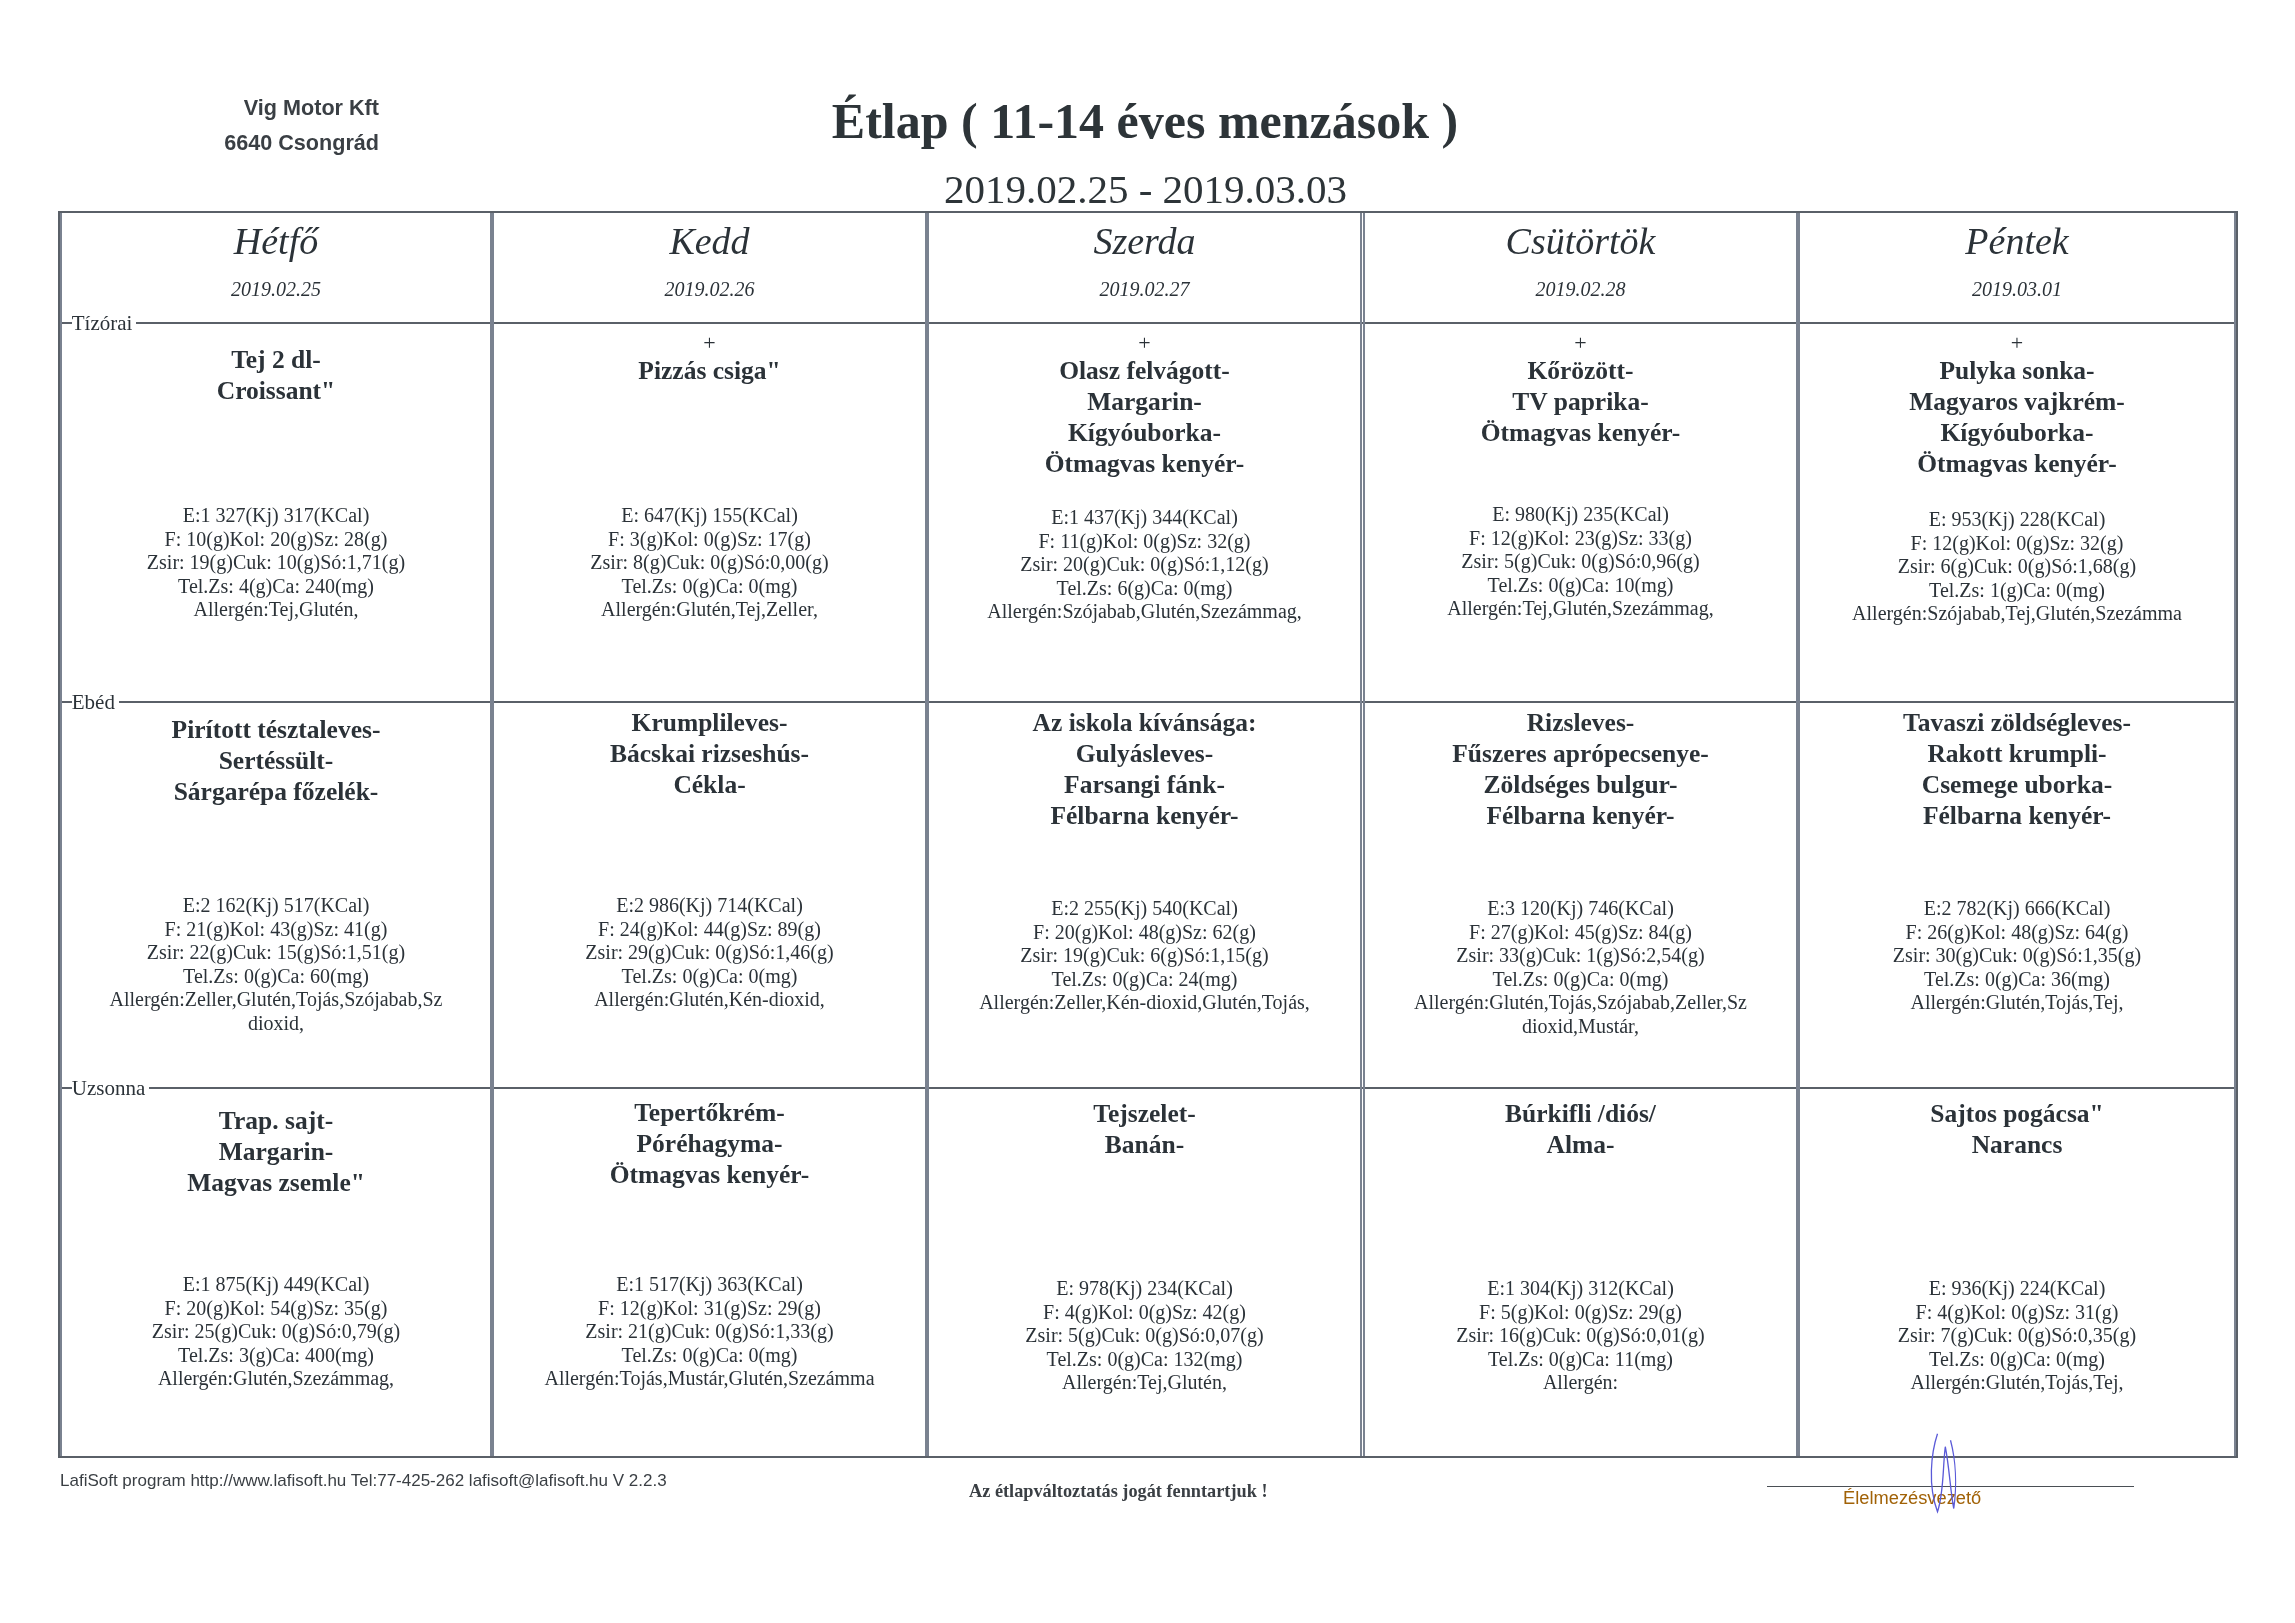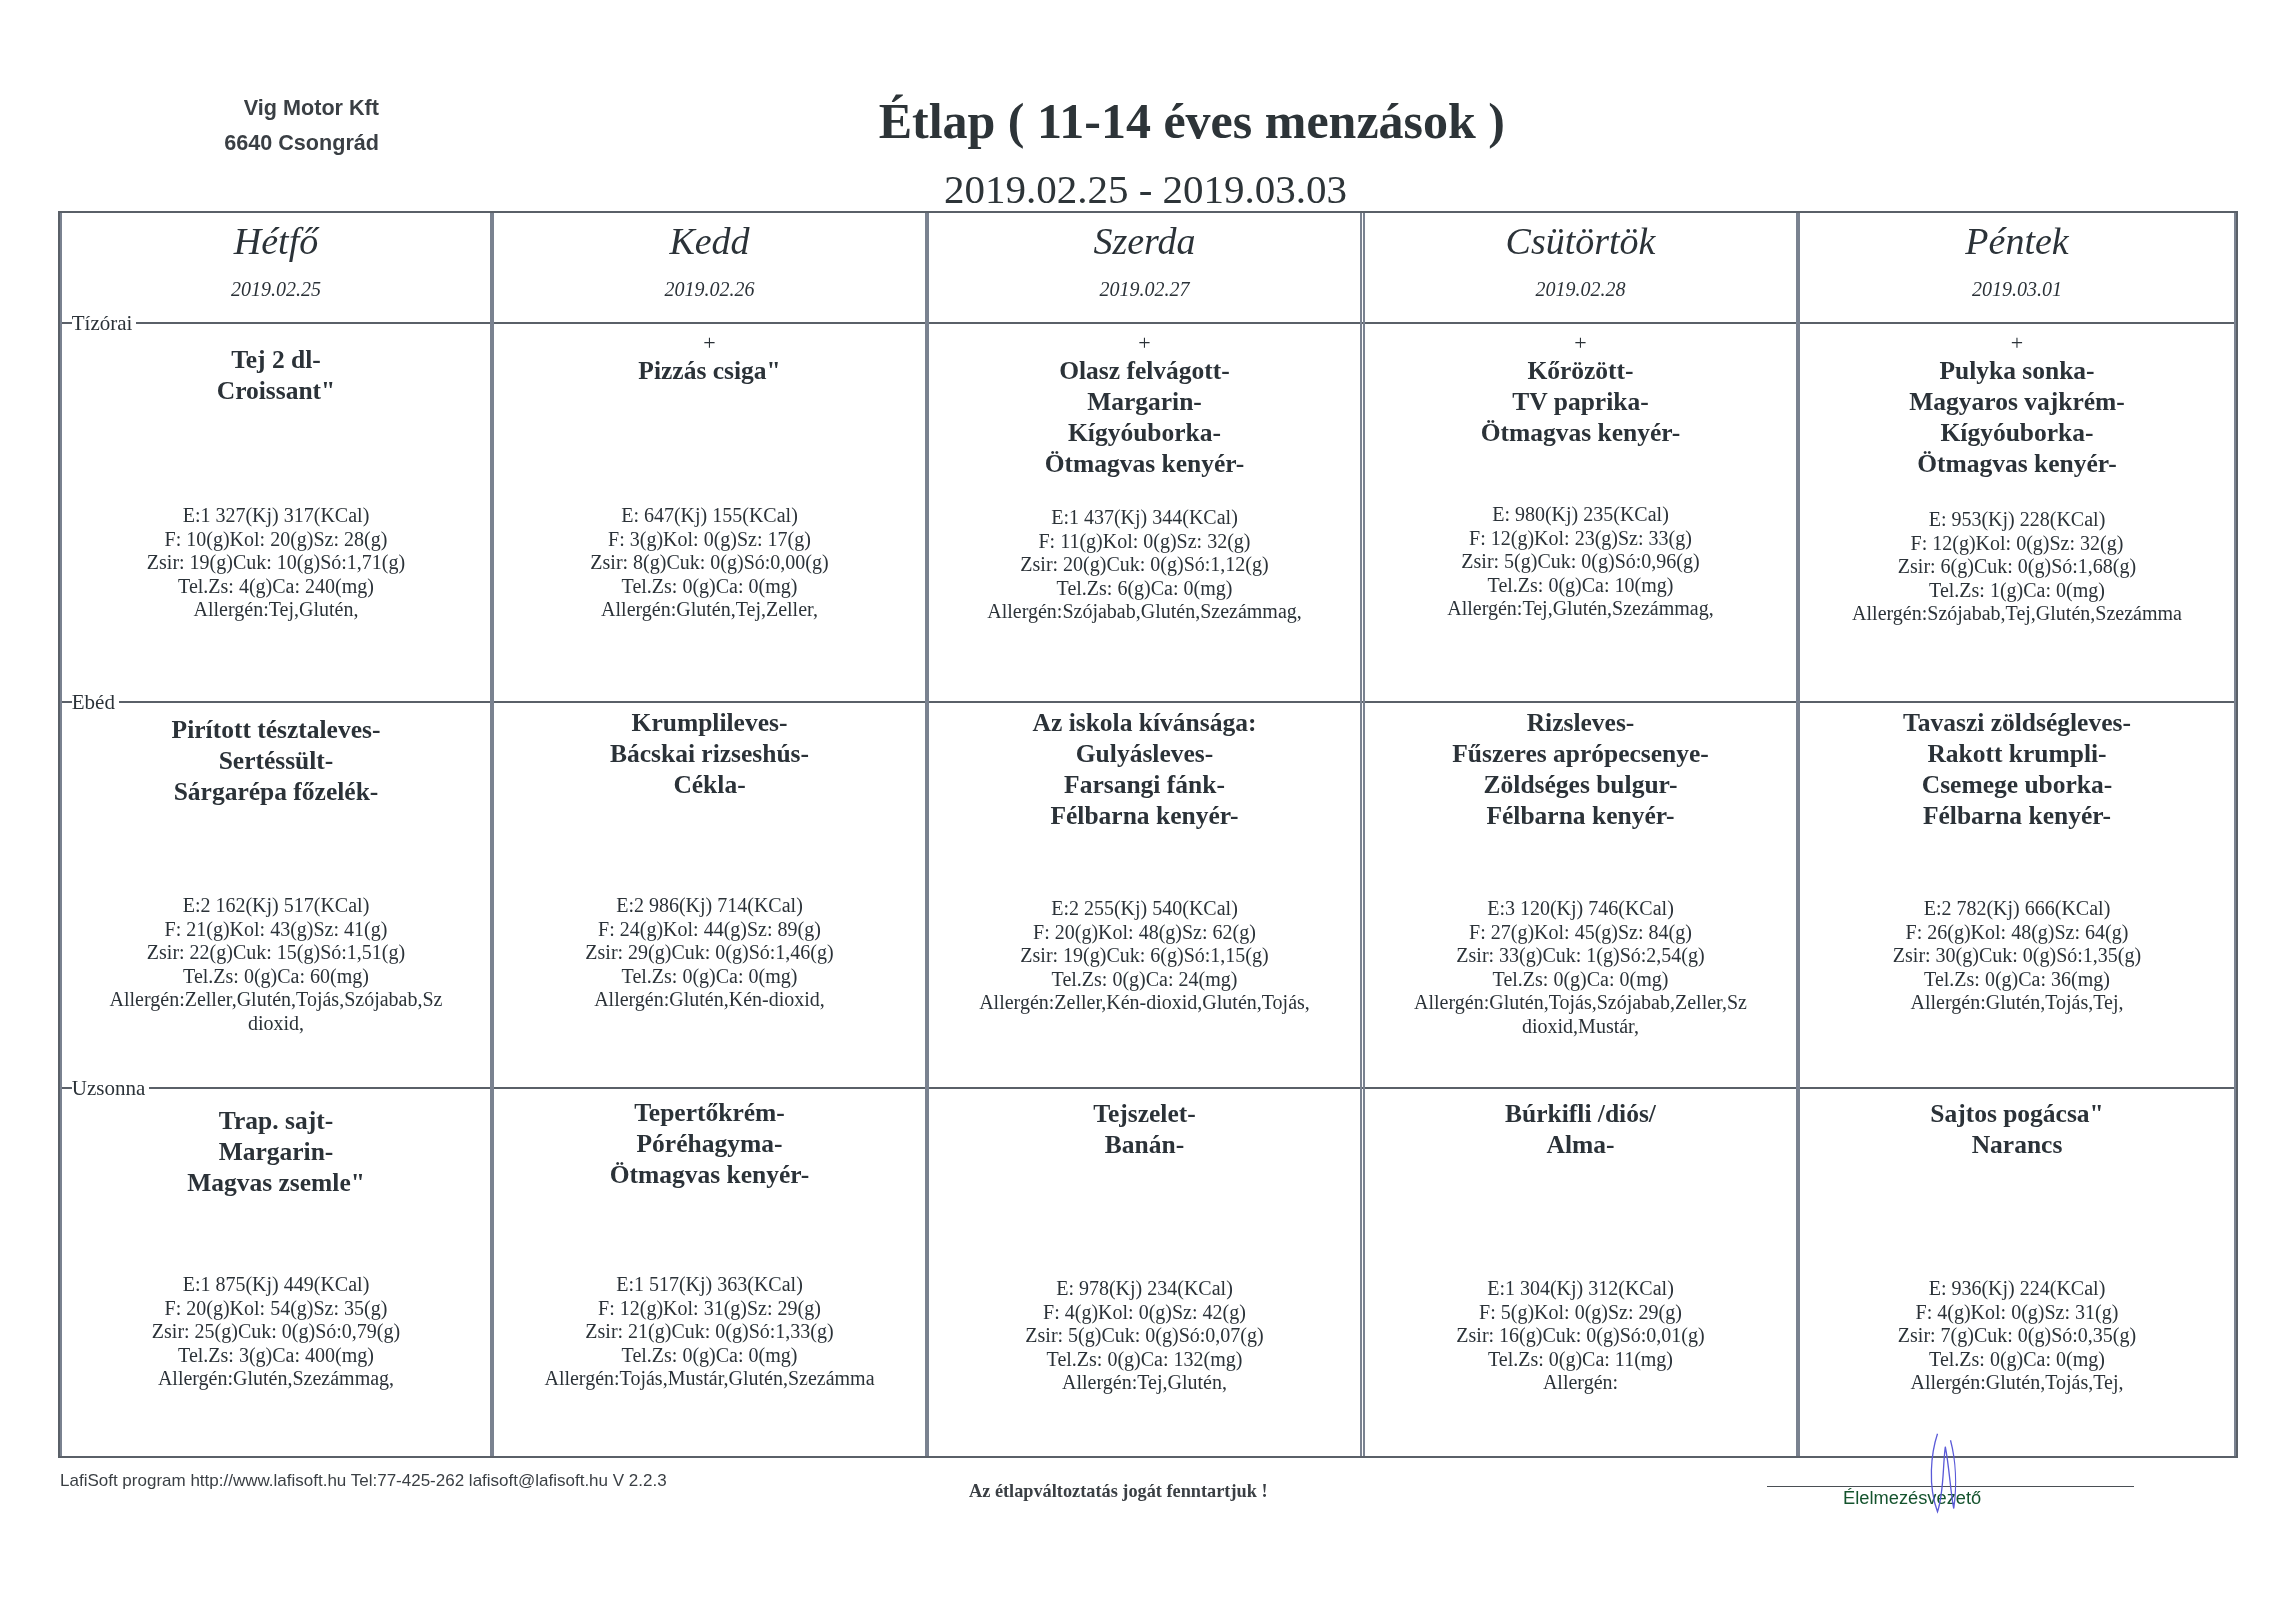--- a/index.html
+++ b/index.html
@@ -1,33 +1,33 @@
 <!DOCTYPE html>
 <html style="font-size:10.5px"><head>
 <meta charset="utf-8">
 <style>
   html, body { margin: 0; padding: 0; background: #ffffff; }
   body { width: 2295px; height: 1623px; position: relative; overflow: hidden; color: #2b3238; font-family: "Liberation Serif", serif; }
   .company { position: absolute; left: 196px; top: 90px; width: 183px; text-align: right; font-family: "Liberation Sans", sans-serif; font-weight: bold; font-size: 21.6px; color: #3a3f44; line-height: 35px; }
-  .title { position: absolute; left: 785px; top: 92px; width: 720px; text-align: right; font-family: "Liberation Serif", serif; font-weight: bold; font-size: 50px; color: #2d3438; }
+  .title { position: absolute; left: 785px; top: 92px; width: 720px; text-align: center; font-family: "Liberation Serif", serif; font-weight: bold; font-size: 50px; color: #2d3438; }
   .daterange { position: absolute; left: 851px; top: 165px; width: 589px; text-align: center; font-size: 41px; color: #2d3438; }
   .grid { position: absolute; left: 58px; top: 211px; width: 2180px; height: 1247px; border: 2px solid #5a6068; box-sizing: border-box; }
   .col { position: absolute; top: 0; height: 100%; border-left: 2px solid #7a8290; border-right: 2px solid #7a8290; box-sizing: border-box; }
   .hline { position: absolute; left: 0; right: 0; height: 0; border-top: 2px solid #5a6068; }
   .day-name { position: absolute; left: 0; right: 0; top: 6px; text-align: center; font-size: 38px; font-weight: normal; font-style: italic; }
   .day-date { position: absolute; left: 0; right: 0; top: 65px; text-align: center; font-size: 20px; font-style: italic; }
   .meal-label { position: absolute; left: 11.8px; font-size: 21px; font-weight: normal; background: #fff; padding-right: 3.9px; }
   .cell { position: absolute; text-align: center; }
   .plus { font-size: 22px; line-height: 23.6px; }
   .dish { font-size: 25.5px; font-weight: bold; line-height: 31px; }
   .nutri { position: absolute; left: 0; right: 0; text-align: center; font-size: 20px; line-height: 23.6px; }
   .footer-left { position: absolute; left: 60px; top: 1471px; font-family: "Liberation Sans", sans-serif; font-size: 17px; color: #3a3f44; }
   .footer-mid { position: absolute; left: 969px; top: 1481px; font-size: 18.3px; color: #3a3f44; font-weight: bold; }
   .sig-line { position: absolute; left: 1767px; top: 1486px; width: 367px; border-top: 1.3px solid #4a4f55; }
-  .footer-right { position: absolute; left: 1843px; top: 1487px; font-family: "Liberation Sans", sans-serif; font-size: 18.3px; color: #14532d; }
+  .footer-right { position: absolute; left: 1843px; top: 1487px; font-family: "Liberation Sans", sans-serif; font-size: 18.3px; color: #a16207; }
   .signature { position: absolute; left: 1918px; top: 1427px; width: 52px; height: 98px; }
 </style>
 </head>
 <body>
 
 <div class="company">
   <div>Vig Motor Kft</div>
   <div>6640 Csongrád</div>
 </div>
 <div class="title">Étlap ( 11-14 éves menzások )</div>

